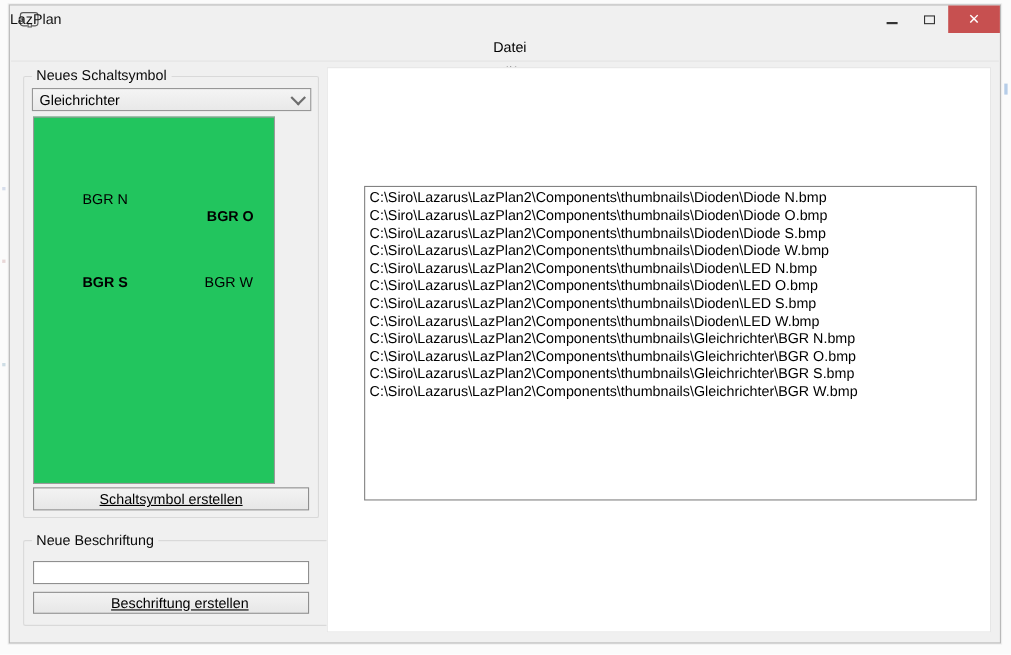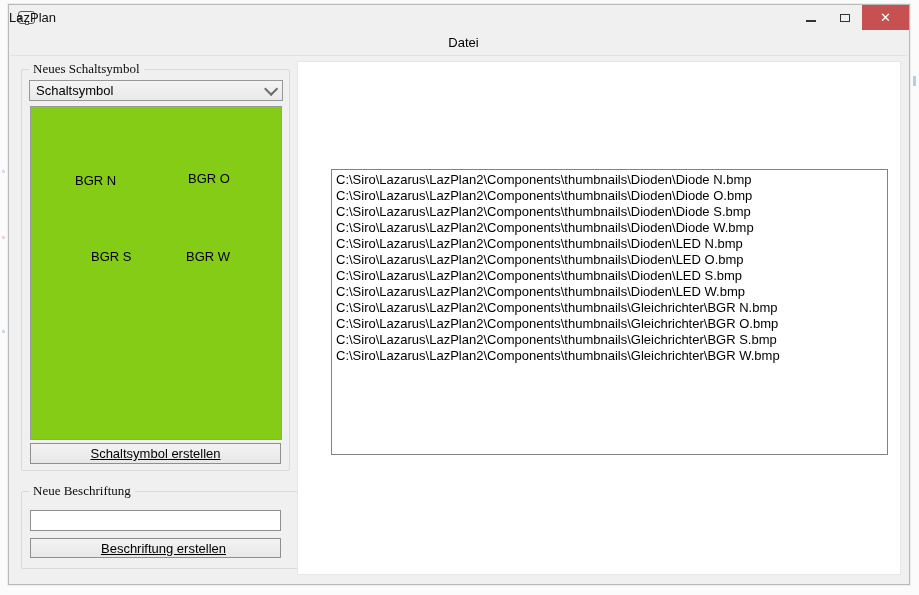--- a/index.html
+++ b/index.html
@@ -59,45 +59,45 @@
     box-sizing:border-box;
     flex-direction:column;
   }
   .menu-item{padding:4px 9px;color:#000;}
   
   .groupbox{
     position:absolute;border:1px solid #d9d9d9;border-radius:2px;box-sizing:border-box;
   }
   .groupbox>.group-label{
     position:absolute;top:-9px;left:7px;background:var(--window-bg,#f0f0f0);
-    padding:0 4px;font-size:13px;color:#0a0a0a;line-height:16px;font-family:Liberation Serif, serif;
+    padding:0 4px;font-size:13px;color:#0a0a0a;line-height:16px;
   }
   #group-symbol{left:12px;top:64px;width:269px;height:402px;}
   #group-label-new{left:12px;top:486px;width:320px;height:78px;}
   
   .combobox{
     position:absolute;left:7px;top:10px;width:254px;height:21px;
     background:linear-gradient(#f4f4f4,#e9e9e9);
     border:1px solid #979797;box-sizing:border-box;
     display:flex;align-items:center;padding:0 6px;cursor:default;
   }
   .combobox .combo-value{flex:1;font-size:13px;color:#000;}
   .chevron{
     width:8px;height:8px;border-right:2px solid #6d6d6d;border-bottom:2px solid #6d6d6d;
     transform:rotate(45deg) translateY(-3px);margin-right:2px;
   }
   
   .thumb-panel{
-    position:absolute;left:8px;top:36px;width:252px;height:334px;
-    background:#84cc16;border:1px solid #9a9a9a;box-sizing:border-box;
+    position:absolute;left:8px;top:36px;width:220px;height:334px;
+    background:#22c55e;border:1px solid #9a9a9a;box-sizing:border-box;
   }
   .thumb{position:absolute;font-size:13px;color:#000;}
   .thumb.t0{left:44px;top:66px;}
-  .thumb.t1{left:157px;top:64px;}
-  .thumb.t2{left:60px;top:142px;}
+  .thumb.t1{left:157px;top:82px;font-weight:bold;}
+  .thumb.t2{left:44px;top:142px;font-weight:bold;}
   .thumb.t3{left:155px;top:142px;}
   
   .push-button{
     position:absolute;height:21px;background:linear-gradient(#f3f3f3,#e7e7e7);
     border:1px solid #8f8f8f;box-sizing:border-box;
     display:flex;align-items:center;justify-content:center;
     font-size:13px;color:#000;cursor:default;text-decoration:underline;
   }
   #btn-symbol{left:8px;top:373px;width:251px;}
   #btn-label{left:8px;top:46px;width:251px;height:20px;padding-left:16px;}
@@ -158,21 +158,21 @@
 
   <div class="menubar">
     <span class="menu-item">Datei</span>
     <span class="menu-item">Hilfe</span>
   </div>
 
   <div class="groupbox" id="group-symbol">
     <span class="group-label">Neues Schaltsymbol</span>
 
     <div class="combobox">
-      <span class="combo-value">Schaltsymbol</span>
+      <span class="combo-value">Gleichrichter</span>
       <span class="chevron"></span>
     </div>
 
     <div class="thumb-panel">
       <span class="thumb t0">BGR N</span>
       <span class="thumb t1">BGR O</span>
       <span class="thumb t2">BGR S</span>
       <span class="thumb t3">BGR W</span>
     </div>
 

